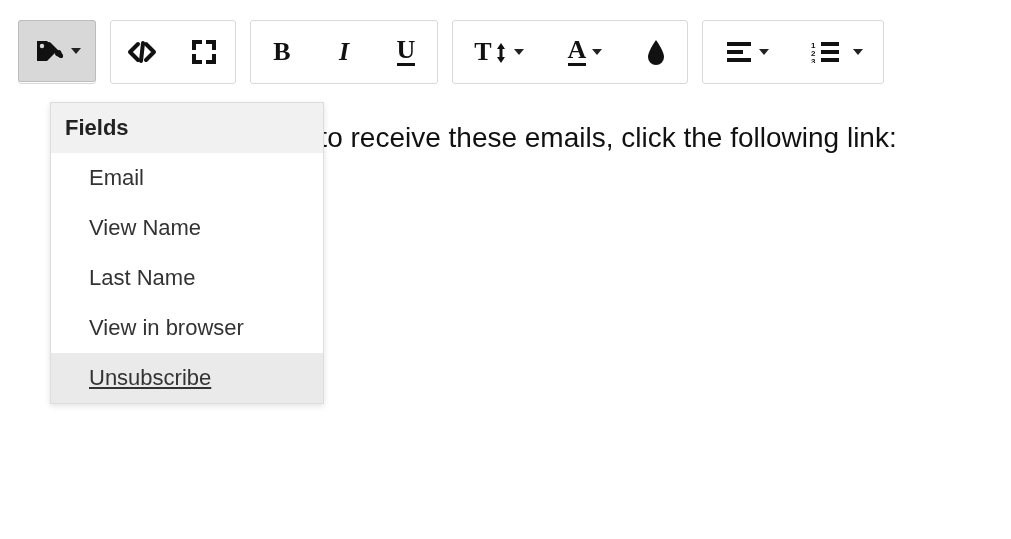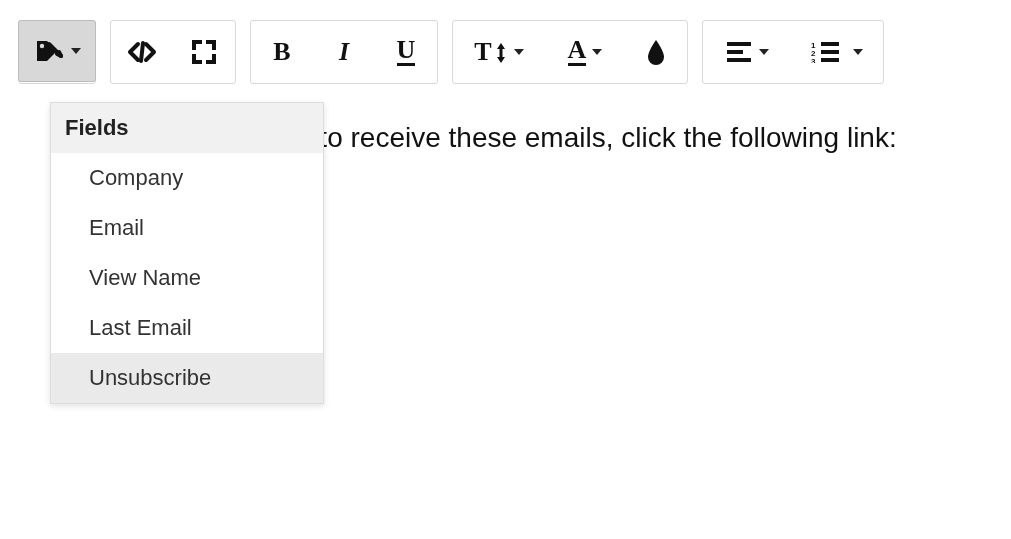--- a/index.html
+++ b/index.html
@@ -96,20 +96,21 @@
     color: #222;
   }
   .dd-item {
     font-size: 22px;
     padding: 12px 14px 12px 38px;
     color: #333;
     cursor: pointer;
   }
   .dd-item.hover {
     background: #eaeaea;
+    text-decoration: underline;
   }
 </style>
 </head>
 <body>
 
 <div class="toolbar">
 
   <div class="tb-group">
     <div class="tb-btn active" style="min-width:78px;">
       <span>
@@ -210,18 +211,18 @@
   </div>
 
 </div>
 
 <div class="content">
   <span style="margin-left:254px;">sh to receive these emails, click the following link:</span>
 </div>
 
 <div class="dropdown">
   <div class="dd-header">Fields</div>
-  <div class="dd-item">Company</div>
   <div class="dd-item">Email</div>
   <div class="dd-item">View Name</div>
-  <div class="dd-item">Last Email</div>
+  <div class="dd-item">Last Name</div>
+  <div class="dd-item">View in browser</div>
   <div class="dd-item hover">Unsubscribe</div>
 </div>
 
 </body></html>

